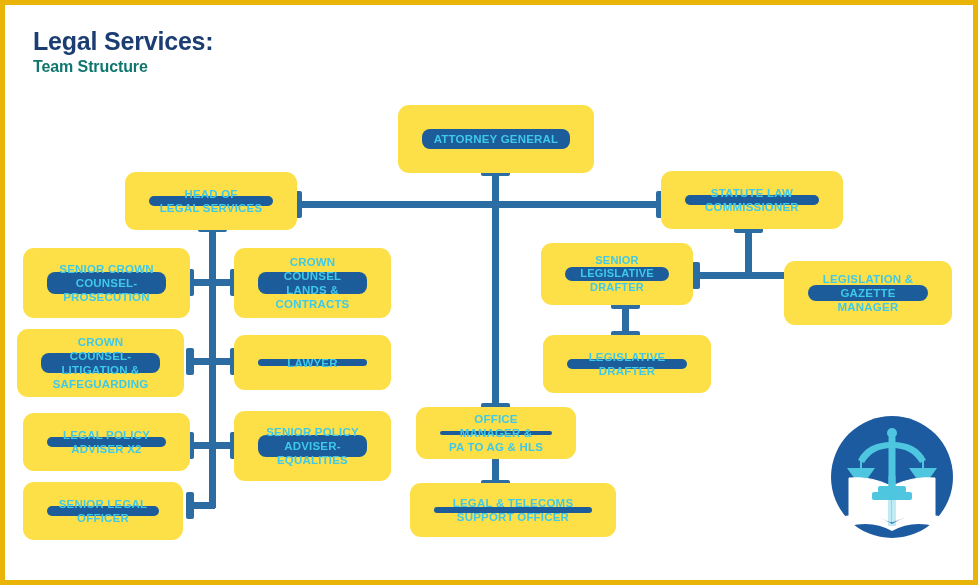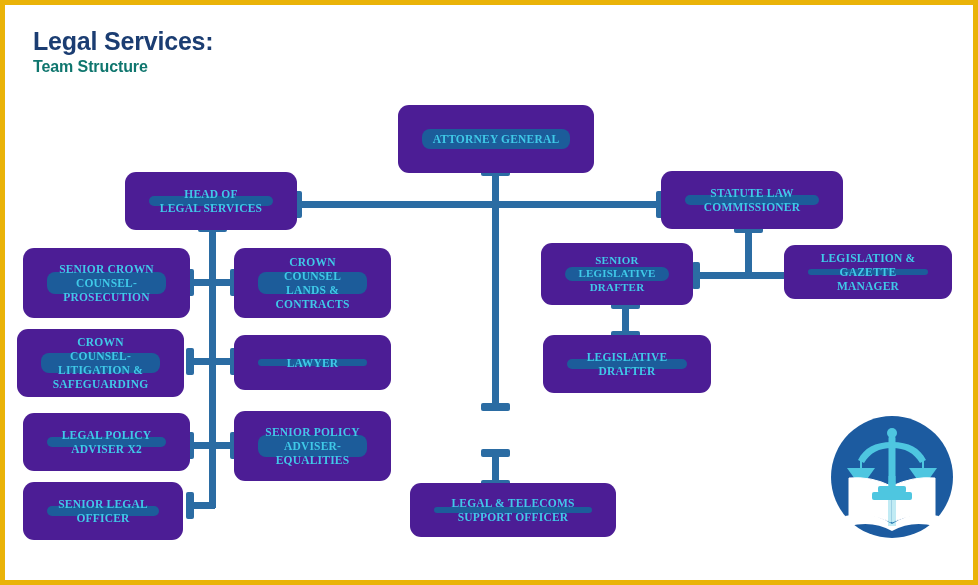--- a/index.html
+++ b/index.html
@@ -43,26 +43,25 @@
     color: #0f766e;
     letter-spacing: -0.1px;
     line-height: 1.2;
     margin-top: 2px;
     white-space: nowrap;
   }
 
   
   .node {
     position: absolute;
-    background: #4c1d95;
+    background: #fde047;
     border-radius: 11px;
     box-sizing: border-box;
     padding: 24px;
     z-index: 3;
-    font-family: Liberation Serif, serif;
   }
   .node-inner {
     width: 100%;
     height: 100%;
     background: #1c5c9a;
     border-radius: 8px;
     display: flex;
     align-items: center;
     justify-content: center;
     box-sizing: border-box;
@@ -226,34 +225,40 @@
     </div>
   </div>
 
   <div class="node" style="left:536px; top:238px; width:152px; height:62px;">
     <div class="node-inner">
       <span class="node-label" style="font-size:11px;">SENIOR LEGISLATIVE
 DRAFTER</span>
     </div>
   </div>
 
-  <div class="node" style="left:779px; top:240px; width:168px; height:54px;">
+  <div class="node" style="left:779px; top:256px; width:168px; height:64px;">
     <div class="node-inner">
       <span class="node-label">LEGISLATION &amp;
 GAZETTE MANAGER</span>
     </div>
   </div>
 
   <div class="node" style="left:538px; top:330px; width:168px; height:58px;">
     <div class="node-inner">
       <span class="node-label">LEGISLATIVE
 DRAFTER</span>
     </div>
   </div>
 
+  <div class="node" style="left:411px; top:402px; width:160px; height:52px;">
+    <div class="node-inner">
+      <span class="node-label">OFFICE MANAGER &amp;
+PA TO AG &amp; HLS</span>
+    </div>
+  </div>
 
   <div class="node" style="left:405px; top:478px; width:206px; height:54px;">
     <div class="node-inner">
       <span class="node-label">LEGAL &amp; TELECOMS
 SUPPORT OFFICER</span>
     </div>
   </div>
 
   <div class="logo">
     <svg viewBox="0 0 122 122" width="122" height="122">

